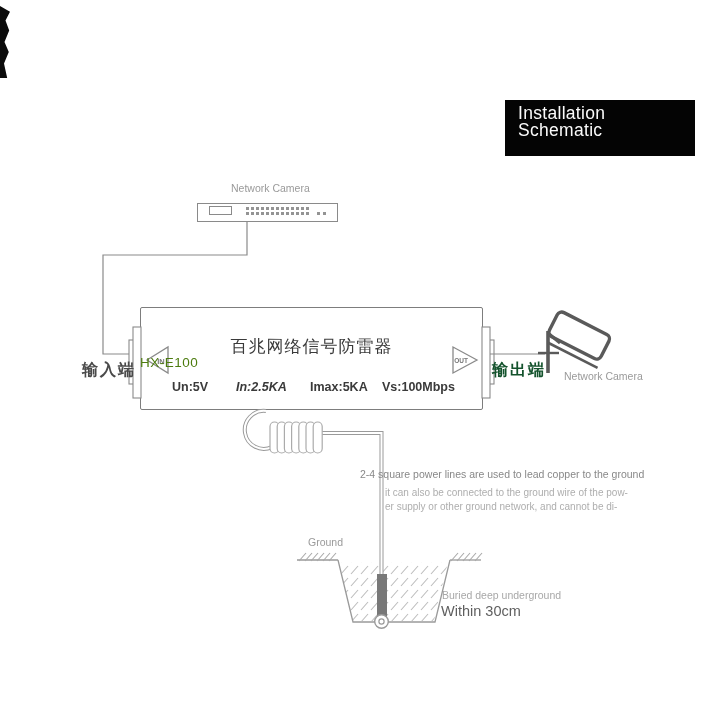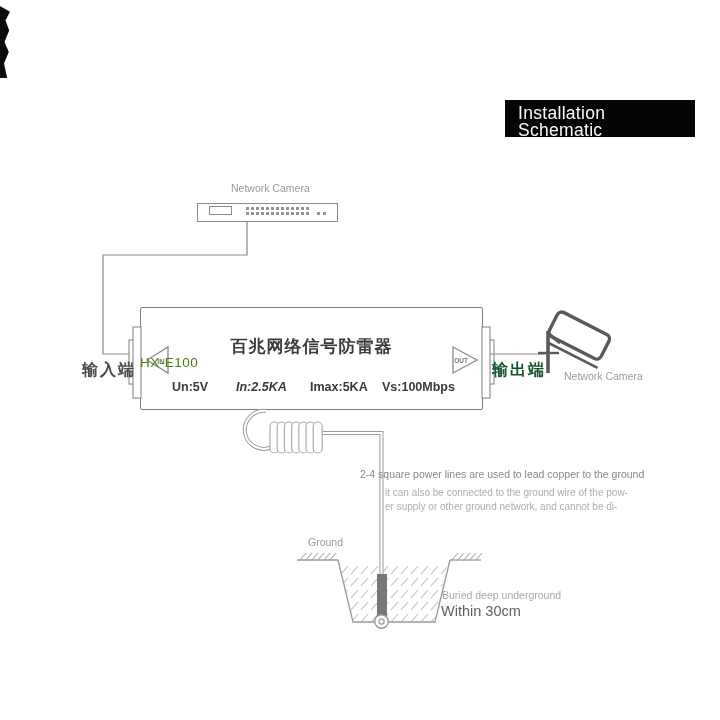--- a/index.html
+++ b/index.html
@@ -8,38 +8,38 @@
     font-family:"Liberation Sans", sans-serif;overflow:hidden;
   }
   .abs{position:absolute;}
   
   .corner-tear{
     left:0;top:6px;width:10px;height:72px;background:#0b0b0b;
     clip-path:polygon(0 0,100% 8%,55% 20%,92% 34%,45% 50%,88% 64%,40% 80%,72% 100%,0 100%);
   }
   
   .title-box{
-    left:505px;top:100px;width:190px;height:37px;background:#040404;
+    left:505px;top:100px;width:190px;height:56px;background:#040404;
     color:#fbfbfb;font-size:17.5px;line-height:16.5px;
     padding:5px 0 7px 13px;box-sizing:border-box;letter-spacing:.3px;
   }
   
   .switch-label{left:231px;top:182px;font-size:10.5px;color:#9a9a9a;}
   .switch-body{left:197px;top:203px;width:141px;height:19px;border:1px solid #8a8a8a;background:#fff;box-sizing:border-box;}
   .switch-display{left:209px;top:206px;width:23px;height:9px;border:1px solid #8a8a8a;background:#fff;box-sizing:border-box;}
   .port-row{height:3.5px;background:repeating-linear-gradient(90deg,#949494 0 3px,transparent 3px 5px);}
   .port-row1{left:246px;top:206.5px;width:63px;}
   .port-row2{left:246px;top:211.5px;width:63px;}
   .port-pair{left:317px;top:211.5px;width:9px;height:3.5px;background:repeating-linear-gradient(90deg,#949494 0 3px,transparent 3px 6px);}
   
   .device-box{
     left:140px;top:307px;width:343px;height:103px;background:#ffffff;
     border:1.5px solid #7d7d7d;border-radius:2px;box-sizing:border-box;z-index:1;
   }
-  .device-title{left:140px;top:335px;width:343px;text-align:center;font-size:17px;font-weight:bold;color:#3a3a3a;letter-spacing:1px;z-index:3;}
+  .device-title{left:140px;top:335px;width:343px;text-align:center;font-size:17px;font-weight:normal;color:#3a3a3a;letter-spacing:1px;z-index:3;}
   .device-model{left:140px;top:355px;width:343px;text-align:left;font-size:13.5px;font-weight:normal;color:#4d7c0f;letter-spacing:.5px;z-index:3;}
   .spec{top:380px;font-size:12.5px;font-weight:bold;color:#3a3a3a;z-index:3;}
   .spec-0{left:172px;} .spec-1{left:236px;font-style:italic;} .spec-2{left:310px;} .spec-3{left:382px;}
   
   .input-label{left:82px;top:360px;font-size:16px;font-weight:bold;color:#4a4a4a;letter-spacing:2px;z-index:3;text-align:center;}
   .output-label{left:492px;top:360px;font-size:16px;font-weight:bold;color:#14532d;letter-spacing:2px;z-index:3;}
   .camera-label{left:564px;top:370px;font-size:10.5px;color:#9a9a9a;z-index:3;}
   
   .note-headline{left:360px;top:468px;font-size:10.5px;color:#888888;z-index:3;}
   .note-para{left:385px;top:486px;font-size:10px;line-height:13.5px;color:#aeaeae;z-index:3;}

